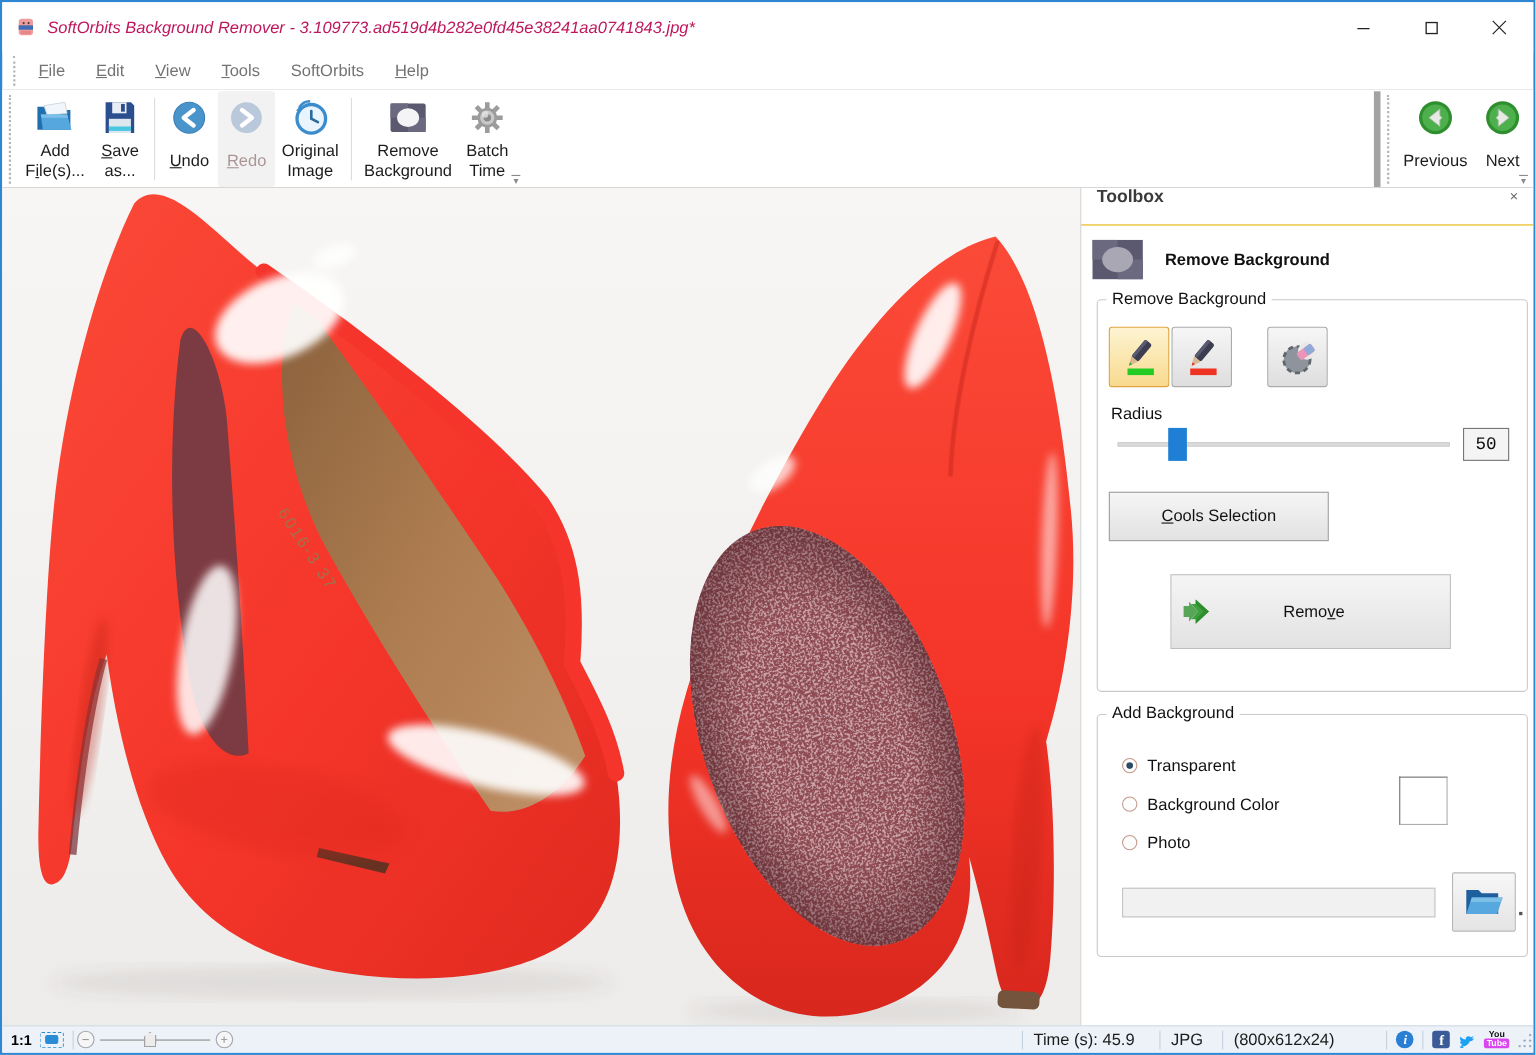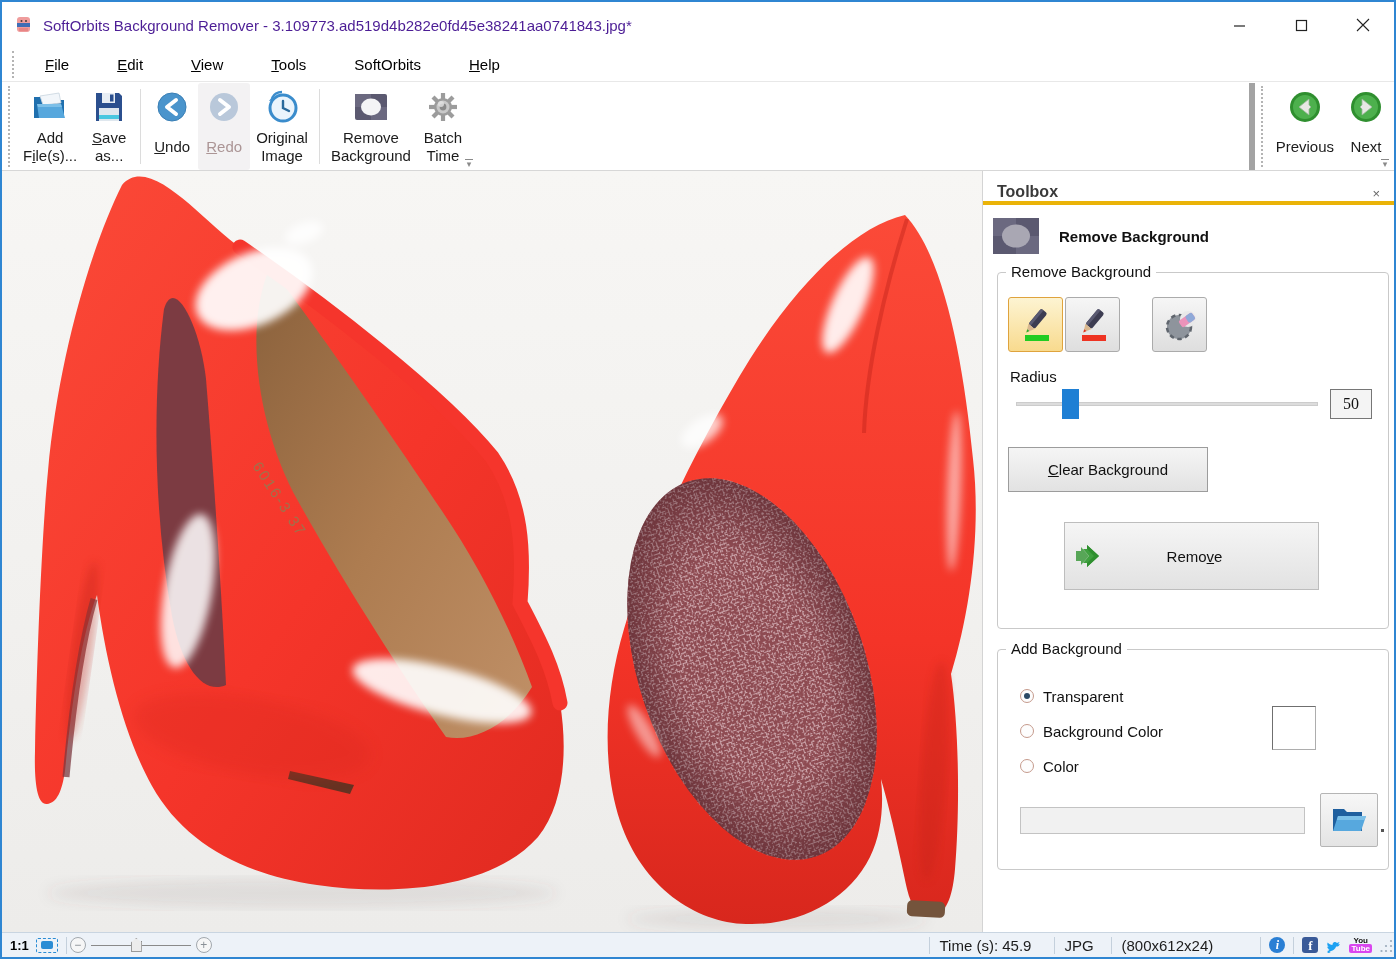--- a/index.html
+++ b/index.html
@@ -2,28 +2,28 @@
 <html><head>
 <meta charset="utf-8">
 <style>
   * { margin:0; padding:0; box-sizing:border-box; }
   html,body { width:1396px; height:959px; font-family:"Liberation Sans", sans-serif; background:#fff; }
   .window { position:relative; width:1396px; height:959px; border:2px solid #2f86d2; background:#fff; overflow:hidden; }
 
   
   .titlebar { height:46px; display:flex; align-items:center; padding-left:12px; background:#fff; }
   .app-icon { width:20px; height:20px; flex:0 0 auto; }
-  .title-text { margin-left:9px; font-size:15px; color:#4c1d95; white-space:nowrap; }
+  .title-text { margin-left:9px; font-size:15px; color:#be185d; white-space:nowrap;font-style:italic; }
   .win-controls { margin-left:auto; display:flex; height:100%; }
   .win-btn { width:62px; height:100%; display:flex; align-items:center; justify-content:center; }
 
   
   .menubar { height:34px; display:flex; align-items:center; padding-left:6px; border-bottom:1px solid #e8e8e8; }
   .grip { width:5px; align-self:stretch; margin:3px 4px; border-left:2px dotted #b4b4b4; }
-  .menu-item { font-size:15px; color:#000000; margin:0 24px; cursor:default; }
+  .menu-item { font-size:15px; color:#737373; margin:0 14px; cursor:default; }
   .key { text-decoration:underline; }
 
   
   .toolbar { position:relative; height:89px; display:flex; align-items:stretch; padding:1px 2px 0 2px; border-bottom:1px solid #d7d7d7; background:#fff; }
   .tb-btn { display:flex; flex-direction:column; align-items:center; padding:5px 6px 2px; min-width:52px; border-radius:3px; }
   .tb-icon { height:38px; display:flex; align-items:center; justify-content:center; }
   .tb-label { flex:1; display:flex; flex-direction:column; align-items:center; justify-content:center; font-size:15px; line-height:18px; color:#1c1c1c; white-space:nowrap; }
   .tb-sep { width:1px; background:#dcdcdc; margin:6px 5px; }
   .tb-btn.disabled { background:#f3f2f3; }
   .tb-btn.disabled .tb-label { color:#ab9595; }
@@ -32,39 +32,39 @@
   .overflow-chevron::before { content:""; display:block; border-top:1px solid #8a8a8a; margin:0 1px 0 1px; }
   .oc-main { left:462px; } .oc-right { right:4px; }
 
   
   .main { display:flex; height:761px; }
   .canvas { width:980px; height:761px; background:#f2f1ef; position:relative; }
   .canvas svg { display:block; }
 
   
   .toolbox { width:412px; height:761px; background:#fff; border-left:1px solid #d4d4d4; position:relative; font-size:15px; }
-  .tbx-header { display:flex; align-items:flex-end; height:34px; padding:0 14px; border-bottom:4px solid #eab308; }
+  .tbx-header { display:flex; align-items:flex-start; height:34px; padding:0 14px; border-bottom:1px solid #eab308; }
   .tbx-title { font-weight:bold; font-size:16px; color:#3a3a3a; }
   .tbx-close { margin-left:auto; color:#666; font-size:13px; cursor:default; }
   .tool-head { display:flex; align-items:center; padding:13px 10px 10px 10px; }
   .tool-head-icon { width:46px; height:36px; }
   .tool-head-label { margin-left:20px; font-weight:bold; font-size:15px; color:#111; }
   .groupbox { position:relative; margin:8px 5px 0 14px; border:1px solid #c9c9c9; border-radius:4px; padding:22px 10px 14px 10px; }
   .groupbox-label { position:absolute; top:-10px; left:8px; background:#fff; padding:0 5px; font-size:15px; color:#111; }
   .tool-btn-row { display:flex; align-items:center; margin-top:2px; }
   .tool-btn { width:55px; height:55px; border:1px solid #ababab; border-radius:3px; background:linear-gradient(#f6f6f6,#dedede); display:flex; align-items:center; justify-content:center; }
   .tool-btn.selected { background:linear-gradient(#fdf4d2,#f8da8e); border:1px solid #dfa33d; }
   .tool-btn + .tool-btn { margin-left:2px; }
   .tool-btn.auto { margin-left:32px; }
   .radius-label { margin:16px 0 2px 2px; color:#111; }
   .slider-row { display:flex; align-items:center; height:34px; }
   .slider { position:relative; width:302px; height:34px; margin-left:8px; }
   .slider-track { position:absolute; left:0; right:0; top:15px; height:4px; background:#dcdcdc; border:1px solid #cccccc; }
   .slider-thumb { position:absolute; left:46px; top:2px; width:17px; height:30px; background:#1e7fd4; }
-  .radius-input { width:42px; height:30px; margin-left:12px; border:1px solid #767676; background:#f4f4f4; font-size:16px; font-family:Liberation Serif, serif; text-align:center; color:#111; }
+  .radius-input { width:42px; height:30px; margin-left:12px; border:1px solid #767676; background:#f4f4f4; font-size:16px; font-family:Liberation Mono, monospace; text-align:center; color:#111; }
   .btn { border:1px solid #9c9c9c; background:linear-gradient(#f5f5f5,#e2e2e2); font-size:15px; color:#111; font-family:"Liberation Sans",sans-serif; }
   .clear-btn { display:block; margin-top:26px; width:200px; height:45px; }
   .remove-btn { margin:30px 0 24px 56px; width:255px; height:68px; border:1px solid #bdbdbd; display:flex; align-items:center; padding:0 10px; }
   .remove-btn .rb-label { flex:1; text-align:center; margin-right:24px; }
   .radio-row { display:flex; align-items:center; margin:13px 0 0 12px; height:22px; }
   .radio { width:14px; height:14px; border-radius:50%; border:1px solid #c59a8c; background:#fdfdfd; margin-right:9px; position:relative; }
   .radio.checked::after { content:""; position:absolute; left:3px; top:3px; width:6px; height:6px; border-radius:50%; background:#2b4a66; }
   .radio-label { color:#111; }
   .swatch { position:absolute; top:56px; right:72px; width:44px; height:44px; background:#fff; border:1px solid #adadad; border-top-color:#6f6f6f; border-left-color:#6f6f6f; }
   .photo-row { display:flex; align-items:center; margin:16px 0 2px 12px; }
@@ -442,21 +442,21 @@
         <div class="radius-label">Radius</div>
 
         <div class="slider-row">
           <div class="slider">
             <div class="slider-track"></div>
             <div class="slider-thumb"></div>
           </div>
           <input class="radius-input" value="50" style="">
         </div>
 
-        <button class="btn clear-btn"><span class="key">C</span><span>lear Background</span></button>
+        <button class="btn clear-btn"><span class="key">C</span><span>ools Selection</span></button>
 
         <button class="btn remove-btn">
           <svg width="30" height="24" viewBox="0 0 30 24">
             <path d="M1,7 L6,7 L6,3 L14,12 L6,21 L6,17 L1,17 Z" fill="#57a657"></path>
             <path d="M8,5 L12,5 L12,1 L24,12 L12,23 L12,19 L8,19 L14,12 Z" fill="#3fa03f"></path>
             <path d="M12,1 L24,12 L12,23 L12,19 L19,12 L12,5 Z" fill="#2f8f2f"></path>
           </svg>
           <span class="rb-label"><span>Remo</span><span class="key">v</span><span>e</span></span>
         </button>
       </div>
@@ -467,21 +467,21 @@
         <div class="radio-row">
           <span class="radio checked"></span>
           <span class="radio-label">Transparent</span>
         </div>
         <div class="radio-row">
           <span class="radio"></span>
           <span class="radio-label">Background Color</span>
         </div>
         <div class="radio-row">
           <span class="radio"></span>
-          <span class="radio-label">Color</span>
+          <span class="radio-label">Photo</span>
         </div>
 
         <div class="swatch"></div>
 
         <div class="photo-row">
           <input class="path-input" disabled="" value="" style="">
           <div class="browse-btn">
             <svg width="38" height="32" viewBox="0 0 38 32">
               <path d="M3,5 L14,5 L17,8 L32,8 L32,27 L3,27 Z" fill="#1f5f9e"></path>
               <path d="M8,12 L36,12 L31,27 L3,27 Z" fill="#57a8de"></path>

